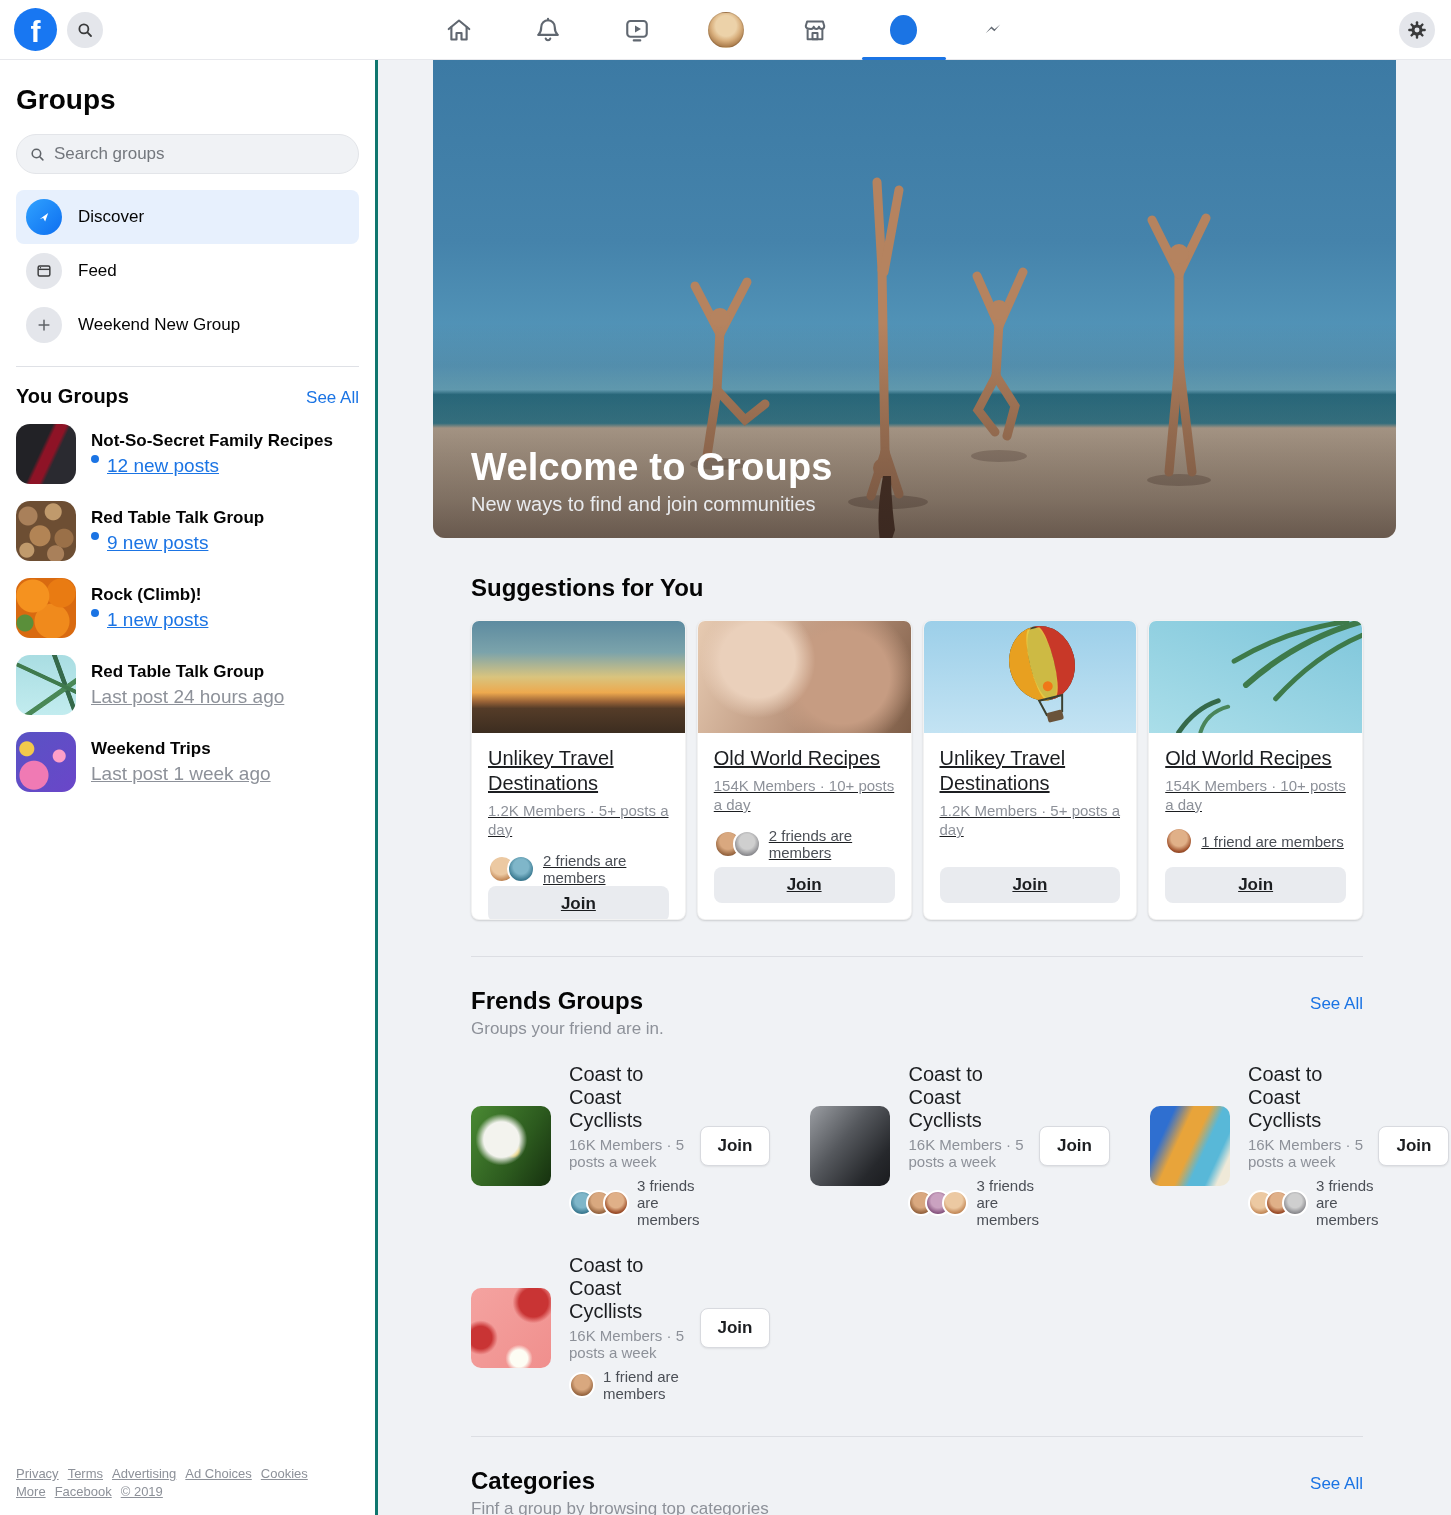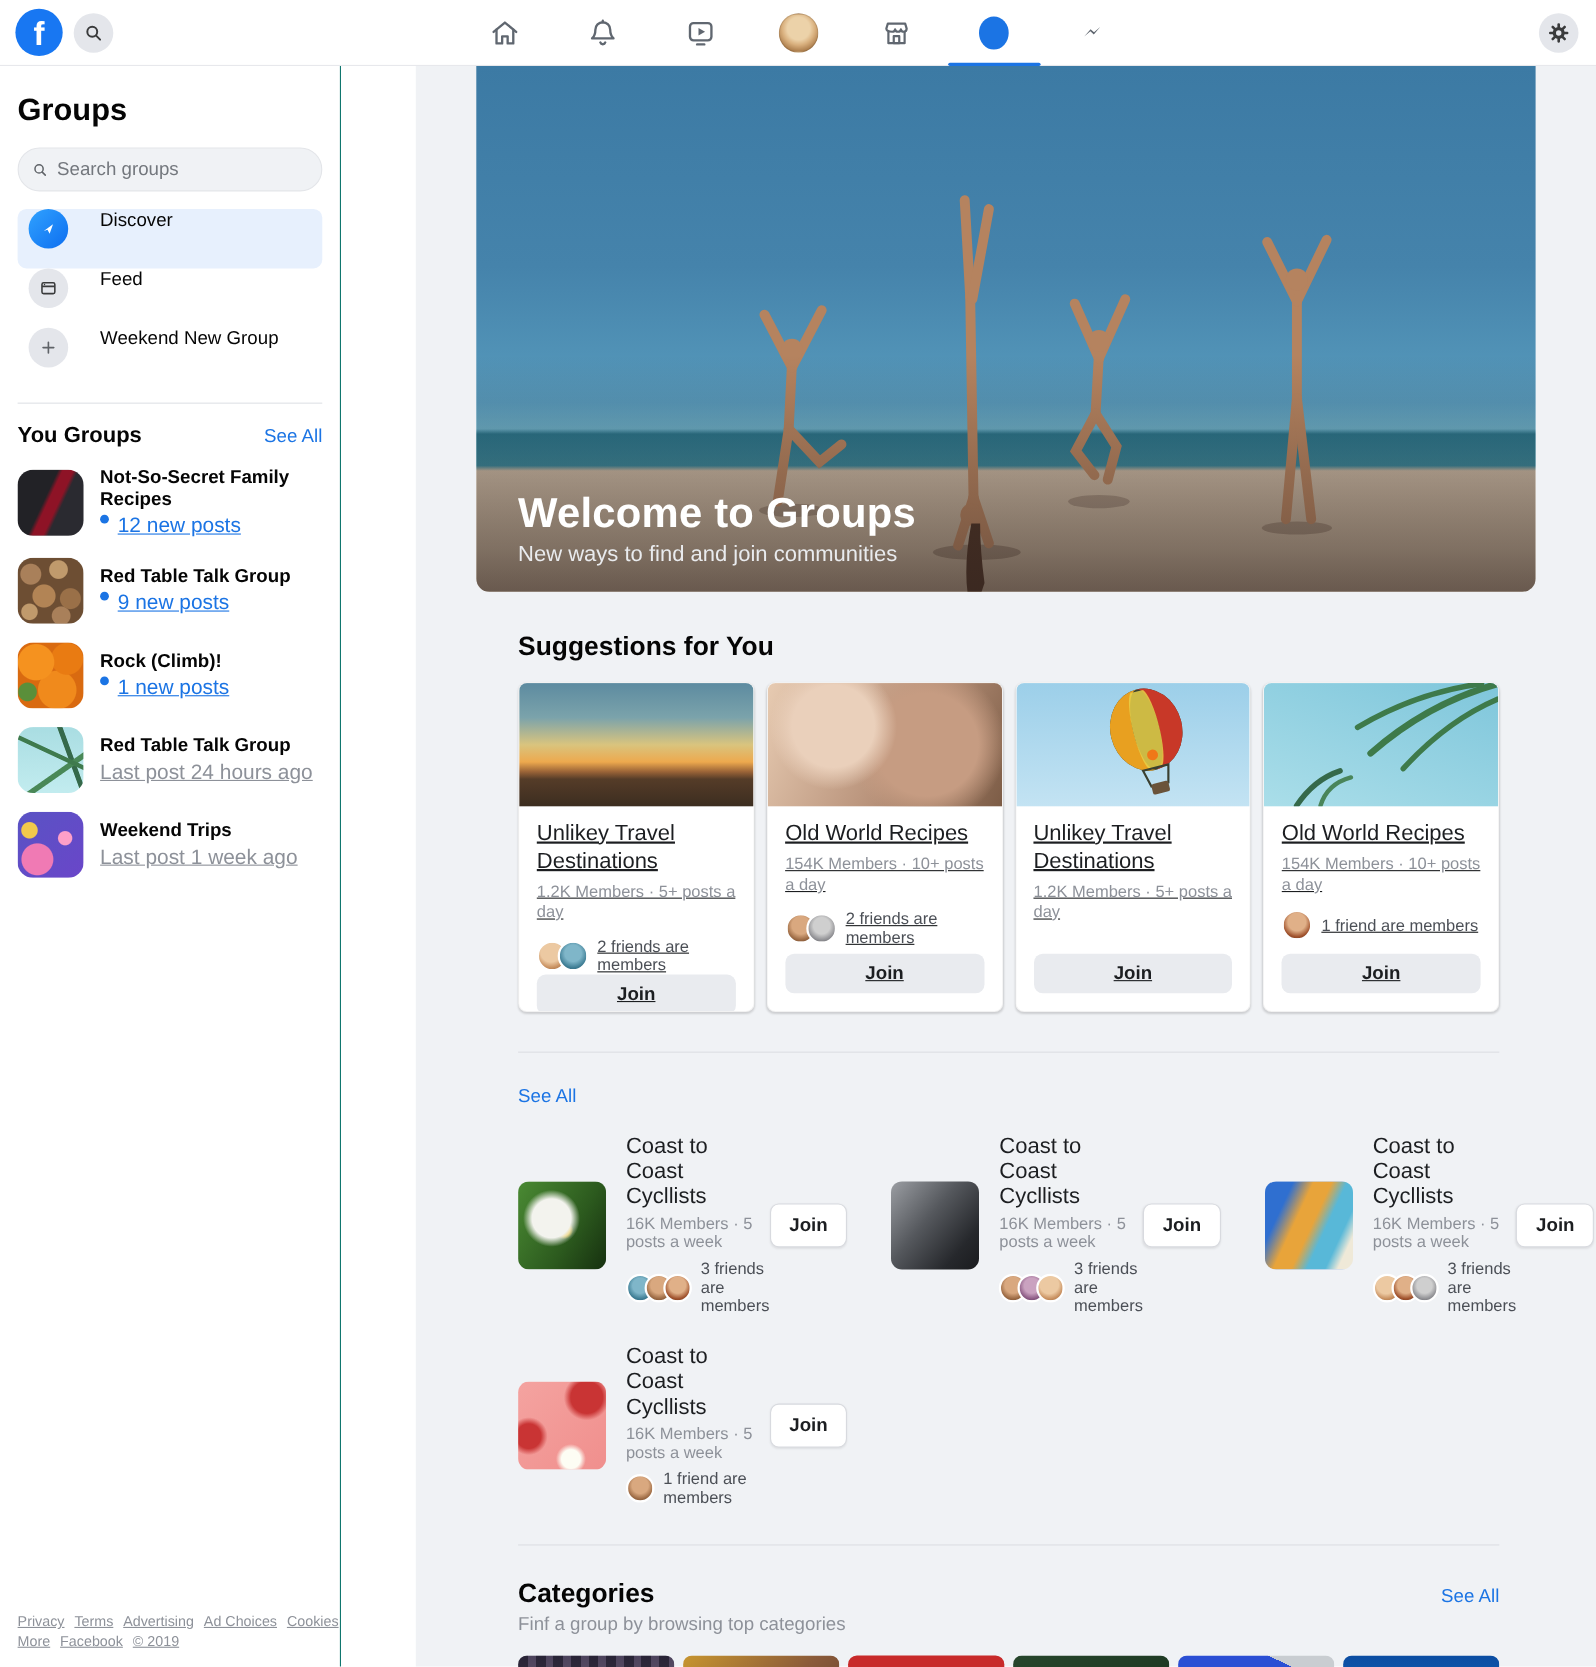--- a/index.html
+++ b/index.html
@@ -22,31 +22,31 @@
   .nav-item svg { display:block; }
   .nav-avatar { width:36px; height:36px; border-radius:50%;
     background:radial-gradient(circle at 50% 38%, #ecd2a9 0 38%, #d9b07e 55%, #a97a49 78%, #7d5733 100%);
     border:1px solid rgba(0,0,0,.1); }
   .groups-dot { width:27px; height:30px; border-radius:50%; background:#1b74e4; }
   .tab-underline { position:absolute; bottom:0; left:50%; transform:translateX(-50%);
     width:84px; height:3px; background:#1b74e4; border-radius:2px; }
   .nav-right { position:absolute; right:16px; top:12px; }
 
   
-  .sidebar { position:absolute; top:60px; left:0; width:310px; height:1455px; background:#fff;
-    border-right:1px solid #0f766e; padding:0 16px; }
+  .sidebar { position:absolute; top:60px; left:0; width:378px; height:1455px; background:#fff;
+    border-right:3px solid #0f766e; padding:0 16px; }
   .sb-title { font-size:28px; font-weight:bold; margin-top:24px; color:#050505; }
   .sb-search { margin-top:18px; height:40px; background:#f0f2f5; border:1px solid #e3e5e9;
     border-radius:20px; display:flex; align-items:center; padding:0 12px; }
   .sb-search input { border:none; outline:none; background:transparent; font-size:17px;
     color:#1c1e21; margin-left:8px; width:260px; font-family:inherit; }
   .sb-search input::placeholder { color:#73777d; }
   .sb-menu { margin-top:16px; }
-  .sb-menu-item { display:flex; height:54px; border-radius:8px;
-    padding:0 10px; cursor:pointer;gap:13px; }
+  .sb-menu-item { display:flex; align-items:center; height:54px; border-radius:8px;
+    padding:0 10px; cursor:pointer; }
   .sb-menu-item.active { background:#e7f0fd; }
   .mi-icon { width:36px; height:36px; border-radius:50%; background:#e4e6eb; flex:0 0 36px;
     display:flex; align-items:center; justify-content:center; }
   .mi-icon.blue { background:linear-gradient(135deg,#30a2ff 0%,#0d6ef0 100%); }
   .mi-label { margin-left:16px; font-size:17px; color:#050505; }
   .sb-divider { height:1px; background:#dfe1e6; margin-top:14px; }
   .sb-groups-head { display:flex; justify-content:space-between; align-items:baseline; margin-top:18px; }
   .sb-groups-title { font-size:20px; font-weight:bold; color:#050505; }
   .see-all { font-size:17px; color:#1b74e4; cursor:pointer; }
   .sb-list { margin-top:16px; }
@@ -493,20 +493,24 @@
             <div class="friends-label">1 friend are members</div>
           </div>
           <button class="join-btn">Join</button>
         </div>
       </div>
     </div>
 
     <div class="divider fg-divider"></div>
 
     <div class="section-head fg-head">
+      <div>
+        <div class="h2">Frends Groups</div>
+        <div class="sub">Groups your friend are in.</div>
+      </div>
       <div class="see-all">See All</div>
     </div>
 
     <div class="fg-grid">
 
       <div class="fg-row">
         <div class="fg-thumb fg-eagle"></div>
         <div class="fg-info">
           <div class="fg-title">Coast to Coast Cycllists</div>
           <div class="fg-meta">16K Members · 5 posts a week</div>

